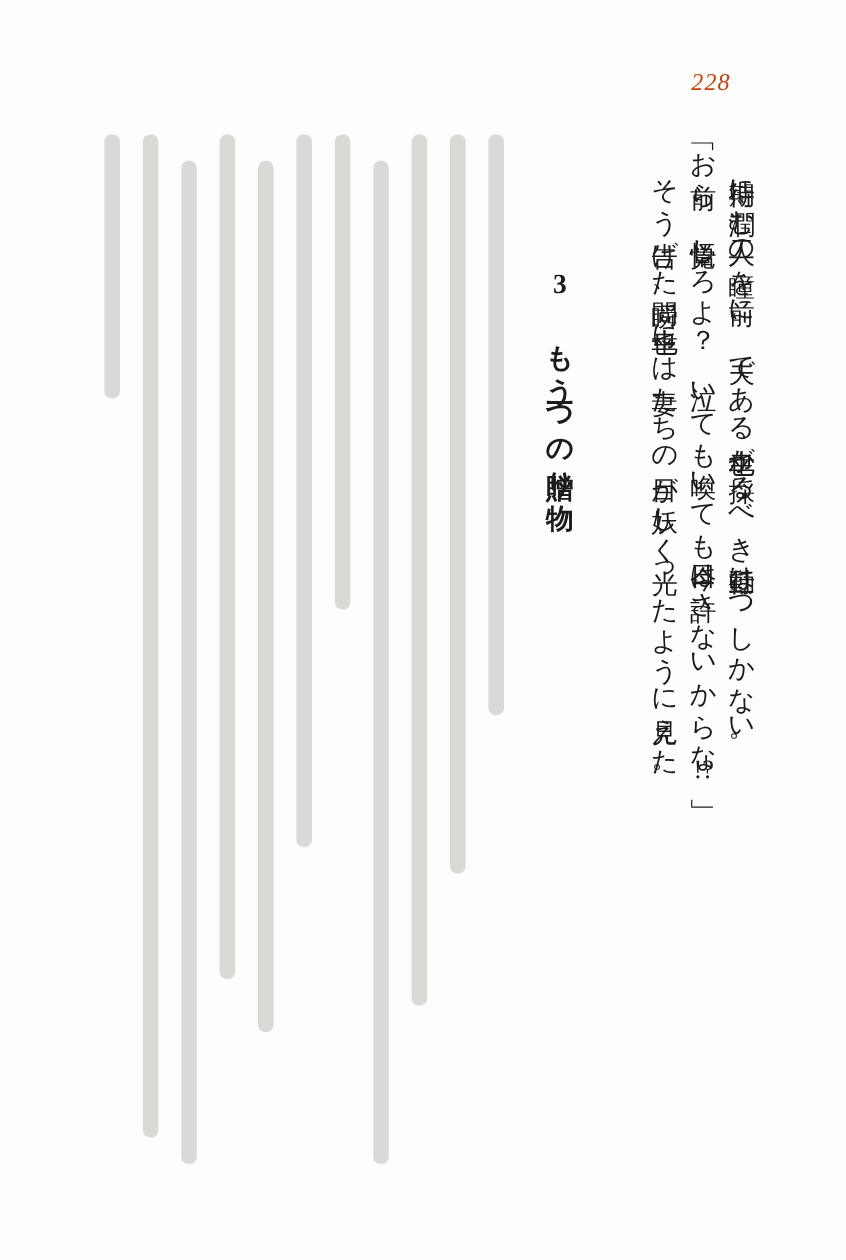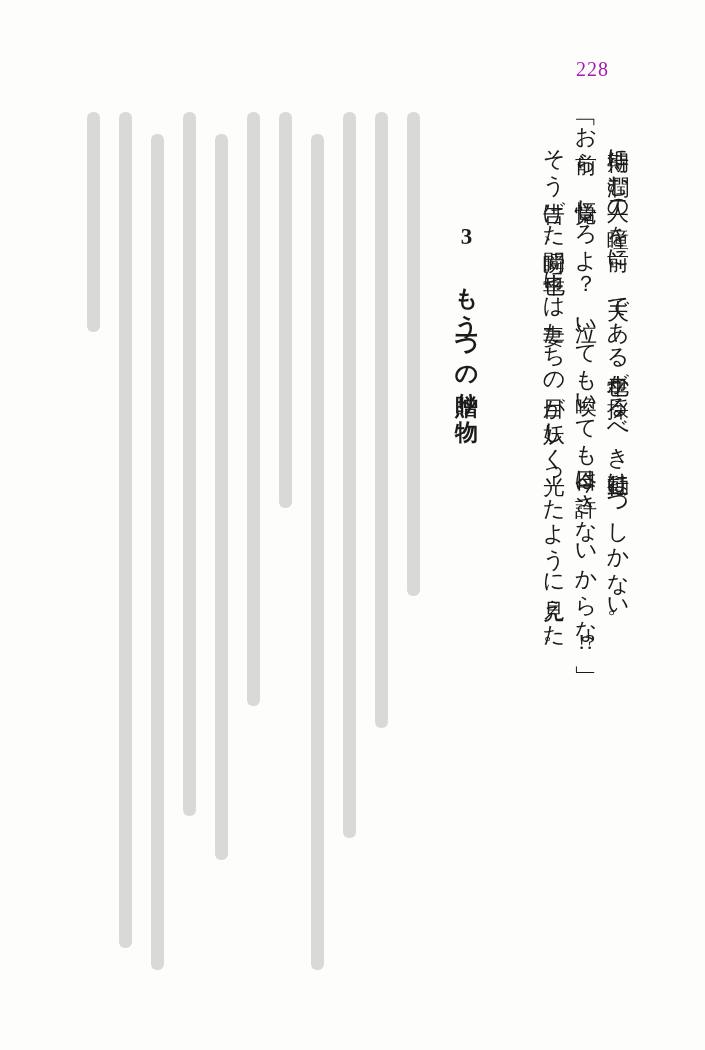--- a/index.html
+++ b/index.html
@@ -11,23 +11,24 @@
   .page {
     position: relative;
     width: 705px; height: 1050px;
     background: #fdfdfb;
     overflow: hidden;
   }
   .page-number {
     position: absolute;
     top: 58px; left: 576px;
     font-family: "Liberation Serif", "DejaVu Serif", serif;
+    font-style: italic;
     font-size: 20px;
     letter-spacing: 1px;
-    color: #a21caf;
+    color: #c2410c;
   }
   .text-flow {
     position: absolute;
     top: 112px; right: 71px;
     height: 858px;
     writing-mode: vertical-rl;
     text-orientation: mixed;
     font-size: 22px;
     line-height: 32px;
     color: #1b1b1b;

